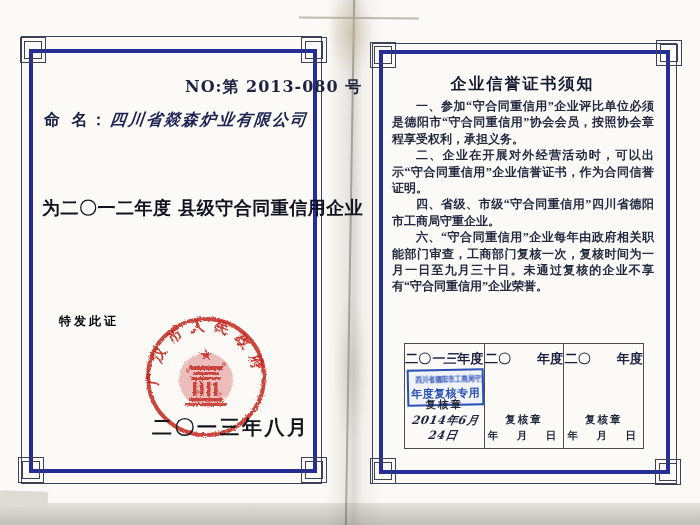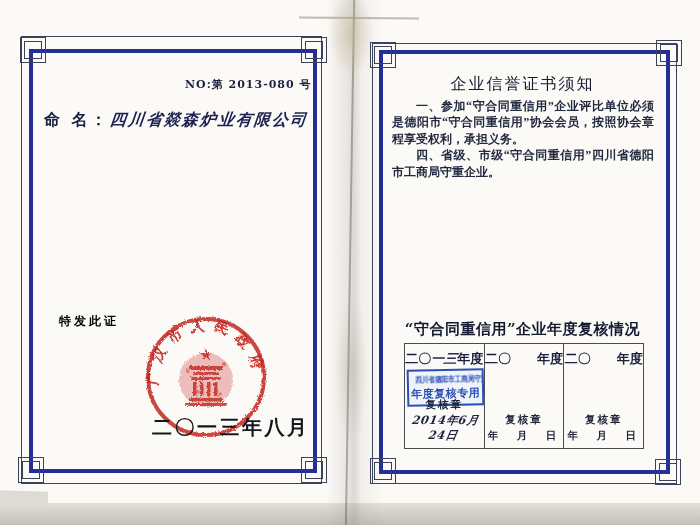--- a/index.html
+++ b/index.html
@@ -25,36 +25,36 @@
   .outer-line{position:absolute;border:1.5px solid #3c4258;box-sizing:border-box;z-index:2;}
   .outer-left{left:21px;top:36px;width:301px;height:448px;}
   .outer-right{left:372px;top:43px;width:305px;height:441px;}
   .blue-frame{position:absolute;border:4px solid #242e96;box-sizing:border-box;z-index:2;}
   .blue-left{left:29px;top:49px;width:288px;height:424px;}
   .blue-right{left:379px;top:50px;width:291px;height:424px;}
   .corner{position:absolute;width:26px;height:26px;border:1.5px solid #3c4258;
     box-sizing:border-box;z-index:3;background:transparent;}
   .corner::after{content:"";position:absolute;inset:3px;border:1.5px solid #3c4258;}
   
-  .no-line{position:absolute;left:185px;top:77px;font-size:11px;font-weight:bold;
+  .no-line{position:absolute;left:185px;top:77px;font-size:16px;font-weight:bold;
     letter-spacing:1px;color:#1c2240;z-index:4;}
   .name-row{position:absolute;left:44px;top:110px;z-index:4;white-space:nowrap;}
   .name-label{font-size:16px;font-weight:bold;letter-spacing:3px;color:#1a2040;text-align:right;}
   .hand-name{font-size:16px;font-weight:bold;font-style:italic;color:#1c2150;
     letter-spacing:2px;transform:skewX(-6deg);display:inline-block;}
   .award-line{position:absolute;left:42px;top:196px;width:312px;font-size:18px;
     font-weight:bold;color:#10131f;letter-spacing:.5px;z-index:4;white-space:nowrap;}
   .grant-line{position:absolute;left:59px;top:313px;font-size:12px;font-weight:bold;
     letter-spacing:3px;color:#000000;z-index:4;}
   .seal-svg{position:absolute;left:142px;top:314px;z-index:4;}
   .date-line{position:absolute;left:152px;top:414px;font-size:20px;font-weight:bold;
     letter-spacing:2.5px;color:#15161c;z-index:6;}
   
   .notice-title{position:absolute;left:390px;top:74px;width:265px;text-align:center;
-    font-size:16px;font-weight:normal;letter-spacing:2px;color:#141a30;z-index:4;}
+    font-size:16px;font-weight:bold;letter-spacing:2px;color:#141a30;z-index:4;}
   .notice-body{position:absolute;left:392px;top:98px;width:262px;z-index:4;
     font-size:12px;line-height:16.4px;color:#232a40;text-align:justify;}
   .notice-body p{margin:0;text-indent:2em;font-weight:bold;font-family:Liberation Serif, serif;}
   .review-title{position:absolute;left:390px;top:320px;width:265px;text-align:center;
     font-size:15px;font-weight:bold;letter-spacing:.5px;color:#141a30;z-index:4;}
   
   .review-table{position:absolute;left:404px;top:343px;width:240px;height:106px;
     border:1.6px solid #4a4a52;box-sizing:border-box;display:flex;z-index:4;}
   .tcol{position:relative;flex:1;border-right:1.5px solid #4a4a52;}
   .tcol:last-child{border-right:none;}
@@ -91,20 +91,21 @@
   <div class="blue-frame blue-left"></div>
   <div class="corner" style="left:20px;top:37px;"></div>
   <div class="corner" style="left:301px;top:37px;"></div>
   <div class="corner" style="left:18px;top:457px;"></div>
   <div class="corner" style="left:301px;top:457px;"></div>
 
   <div class="no-line">NO:第 2013-080 号</div>
   <div class="name-row">
     <span class="name-label">命 名：</span><span class="hand-name">四川省燚森炉业有限公司</span>
   </div>
+  <div class="award-line">为二〇一二年度 县级守合同重信用企业</div>
   <div class="grant-line">特发此证</div>
 
   <svg class="seal-svg" width="128" height="128" viewBox="0 0 128 128">
     <defs>
       <path id="sealArc" d="M 24 91 A 48 48 0 1 1 104 91" fill="none"></path>
       <filter id="rough" x="-10%" y="-10%" width="120%" height="120%">
         <feTurbulence type="fractalNoise" baseFrequency="0.55" numOctaves="2" result="n"></feTurbulence>
         <feDisplacementMap in="SourceGraphic" in2="n" scale="3.5"></feDisplacementMap>
       </filter>
     </defs>
@@ -138,23 +139,24 @@
   <div class="outer-line outer-right"></div>
   <div class="blue-frame blue-right"></div>
   <div class="corner" style="left:370px;top:42px;"></div>
   <div class="corner" style="left:656px;top:40px;"></div>
   <div class="corner" style="left:370px;top:458px;"></div>
   <div class="corner" style="left:655px;top:459px;"></div>
 
   <div class="notice-title">企业信誉证书须知</div>
   <div class="notice-body">
     <p>一、参加“守合同重信用”企业评比单位必须是德阳市“守合同重信用”协会会员，按照协会章程享受权利，承担义务。</p>
+    <p>二、企业在开展对外经营活动时，可以出示“守合同重信用”企业信誉证书，作为合同信誉证明。</p>
     <p>四、省级、市级“守合同重信用”四川省德阳市工商局守重企业。</p>
+    <p>六、“守合同重信用”企业每年由政府相关职能部门审查，工商部门复核一次，复核时间为一月一日至九月三十日。未通过复核的企业不享有“守合同重信用”企业荣誉。</p>
   </div>
-  <div class="review-title">“守合同重信用”企业年度复核情况</div>
 
   <div class="review-table">
 
     <div class="tcol">
       <div class="tyear">
         <span>二〇</span><span class="yearval hand-sm">一三</span><span>年度</span>
       </div>
       <div class="tstamp">
         <div class="tstamp-l1">四川省德阳市工商局守重企业</div>
         <div class="tstamp-l2">年度复核专用章</div>

